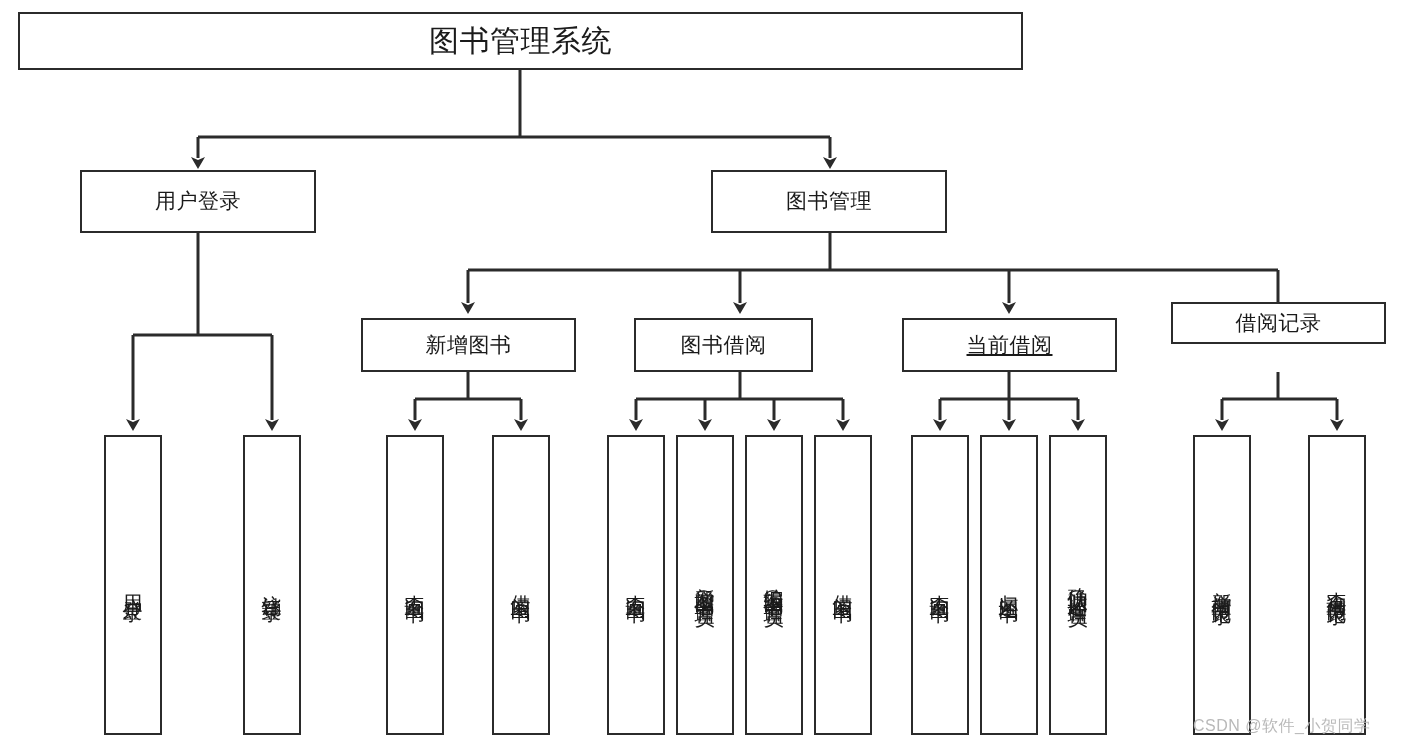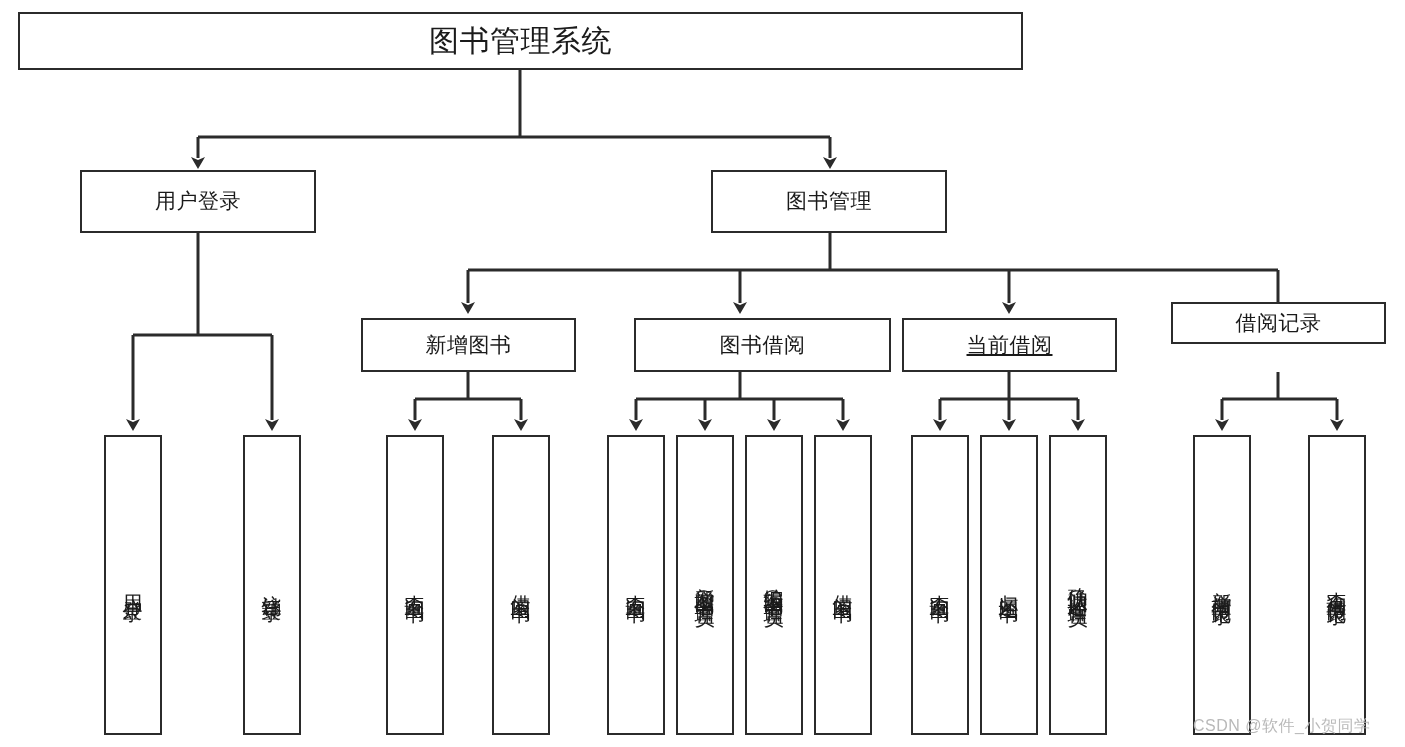--- a/index.html
+++ b/index.html
@@ -126,21 +126,21 @@
   <div class="node" style="left:80px; top:170px; width:236px; height:63px;">
     <span class="label">用户登录</span>
   </div>
   <div class="node" style="left:711px; top:170px; width:236px; height:63px;">
     <span class="label">图书管理</span>
   </div>
 
   <div class="node" style="left:361px; top:318px; width:215px; height:54px;">
     <span class="label">新增图书</span>
   </div>
-  <div class="node" style="left:634px; top:318px; width:257px; height:54px;align-items:center;">
+  <div class="node" style="left:634px; top:318px; width:179px; height:54px;align-items:center;">
     <span class="label">图书借阅</span>
   </div>
   <div class="node" style="left:902px; top:318px; width:215px; height:54px;text-decoration:underline;">
     <span class="label">当前借阅</span>
   </div>
   <div class="node" style="left:1171px; top:302px; width:215px; height:42px;">
     <span class="label">借阅记录</span>
   </div>
 
   <div class="node vertical" style="left:104px; top:435px; width:58px; height:300px;">

